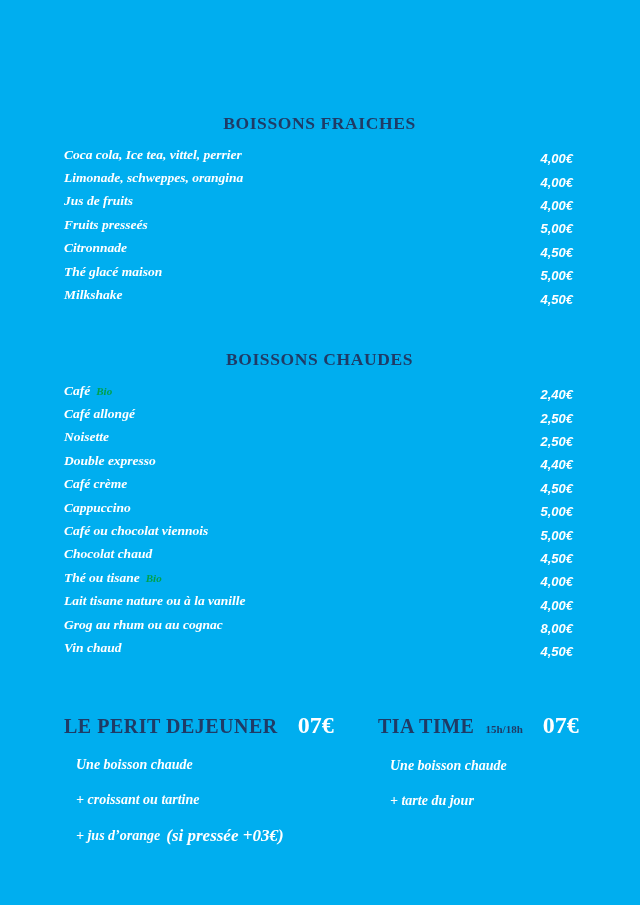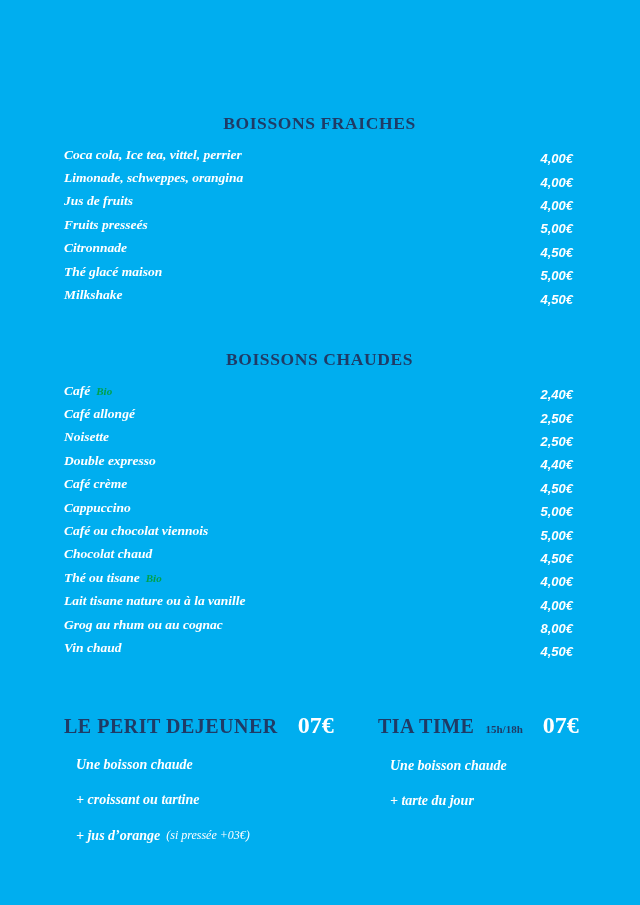--- a/index.html
+++ b/index.html
@@ -112,24 +112,24 @@
     display: flex;
     align-items: center;
     font-family: "Liberation Serif", serif;
     font-style: italic;
     font-weight: bold;
     font-size: 14px;
     color: var(--white);
     white-space: nowrap;
   }
   .note {
-    font-size: 12px;
+    font-size: 17px;
     margin-left: 6px;
     font-style: italic;
-    font-weight: normal;
+    font-weight: bold;
     color: var(--white);
   }
 </style>
 </head>
 <body>
 
 <div class="section" style="top:112px;">
   <h1 class="section-title">BOISSONS FRAICHES</h1>
   <div class="items">
       <div class="row">

